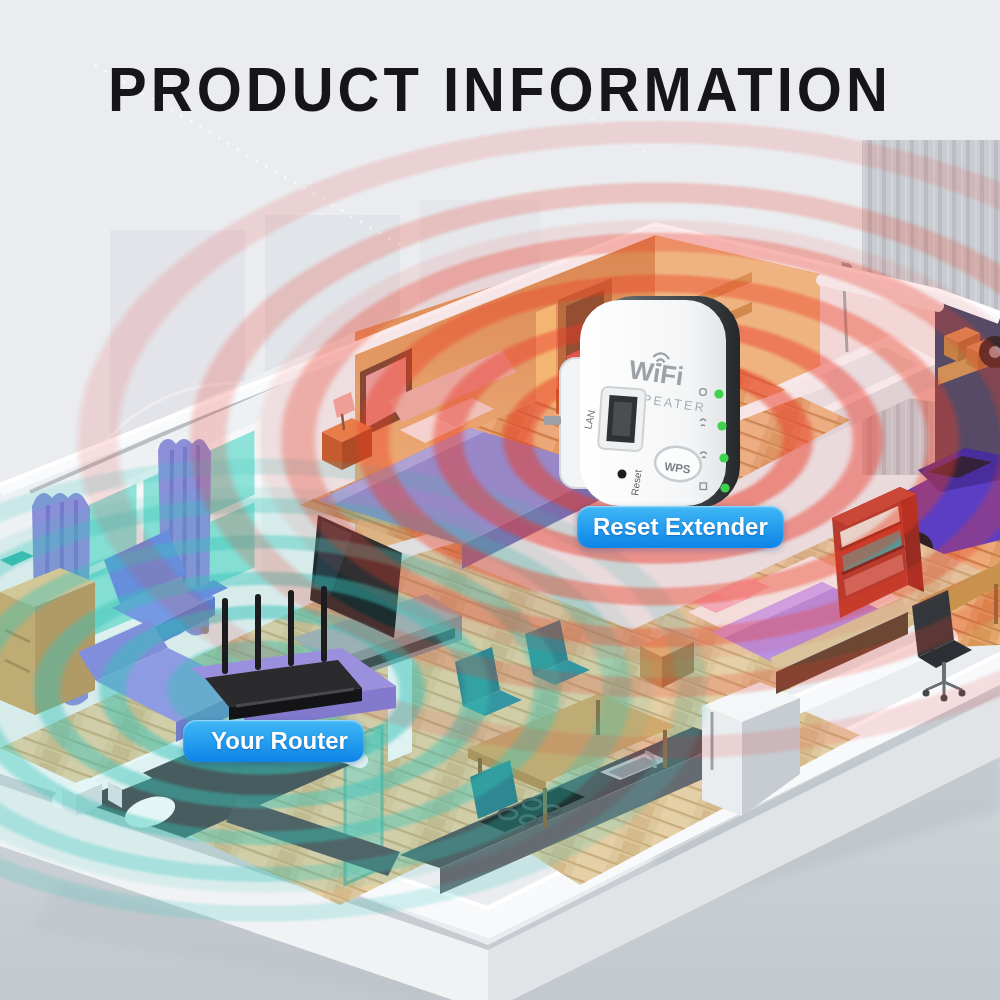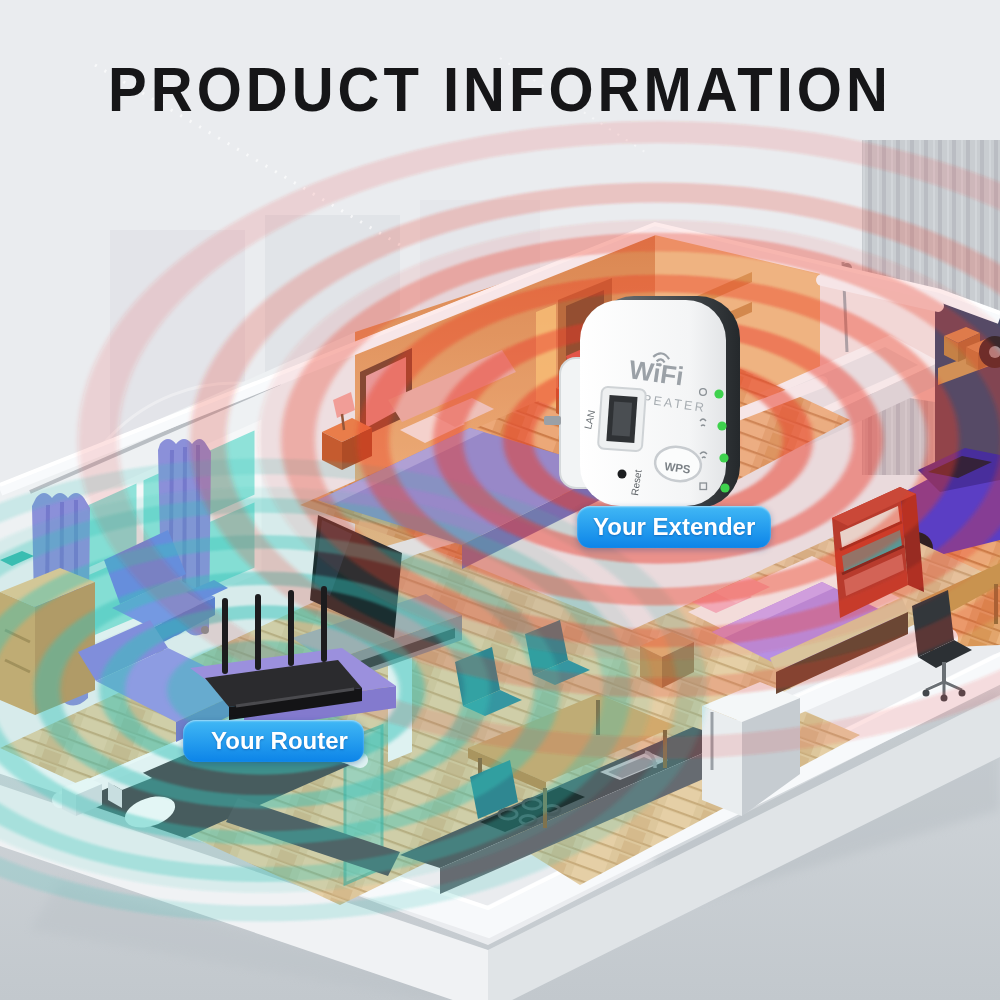--- a/index.html
+++ b/index.html
@@ -428,16 +428,16 @@
       </g>
       <circle cx="149" cy="104" r="4.6" class="led"></circle>
       <circle cx="152" cy="136" r="4.6" class="led"></circle>
       <circle cx="154" cy="168" r="4.6" class="led"></circle>
       <circle cx="155" cy="198" r="4.6" class="led"></circle>
     </g>
   </g>
 </svg>
 
 <div class="title">PRODUCT INFORMATION</div>
-<div class="pill ext">Your Extender</div>
+<div class="pill ext">Reset Extender</div>
 <div class="pill rtr">Your Router</div>
 
 </div>
 
 </body></html>

